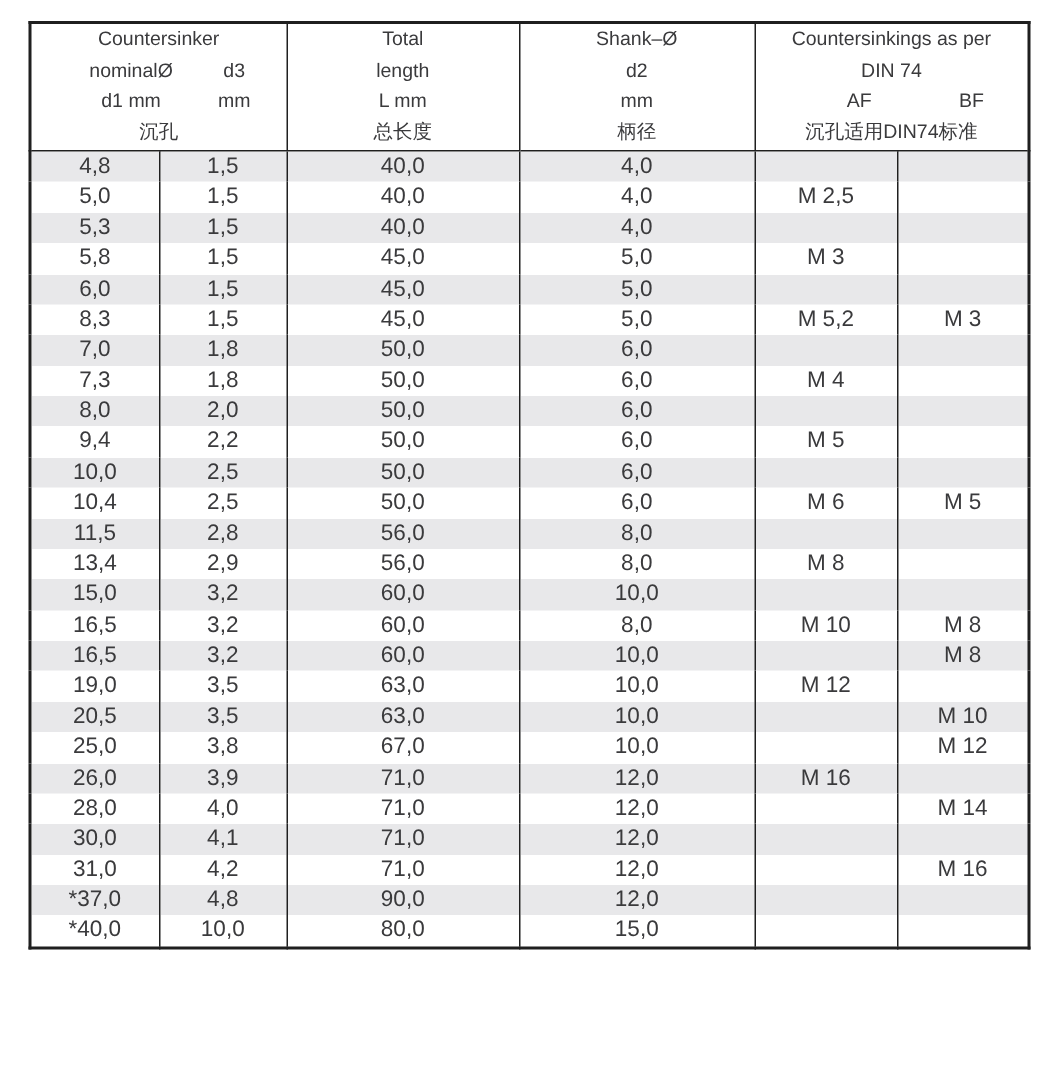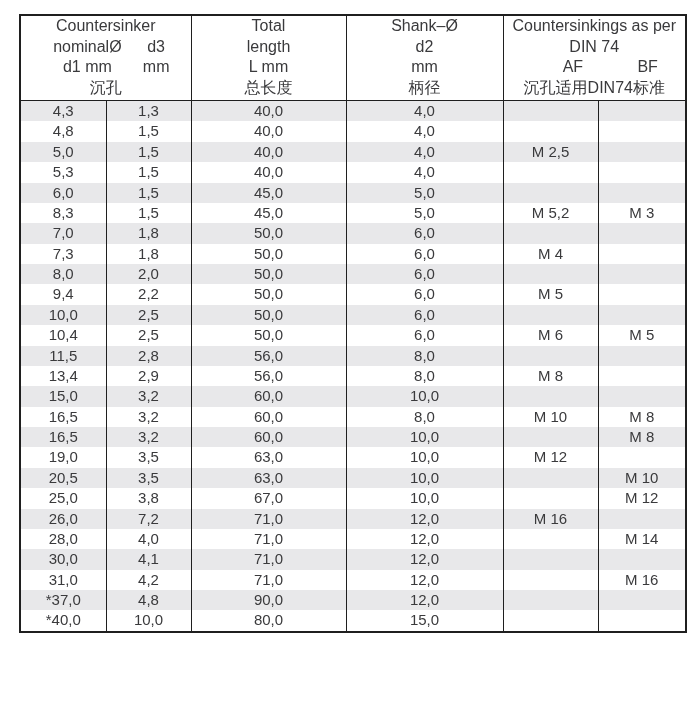--- a/index.html
+++ b/index.html
@@ -32,21 +32,21 @@
     color: #3a3a3c;
     overflow: hidden;
     white-space: nowrap;
   }
   
   .spec-table thead th {
     border-bottom: 1px solid #1f1f1f;
     border-left: 1px solid #1f1f1f;
     vertical-align: top;
     height: 84px;
-    font-size: 16px;
+    font-size: 13px;
   }
   .spec-table thead th:first-child { border-left: none; }
   .h-line {
     line-height: 20.5px;
     height: 20.5px;
     text-align: center;
   }
   .h-split {
     display: flex;
     line-height: 20.5px;
@@ -113,28 +113,20 @@
           <div class="h-split">
             <span>AF</span>
             <span>BF</span>
           </div>
           <div class="h-line">沉孔适用DIN74标准</div>
         </th>
       </tr>
     </thead>
     <tbody>
         <tr>
-          <td>4,3</td>
-          <td>1,3</td>
-          <td>40,0</td>
-          <td>4,0</td>
-          <td></td>
-          <td></td>
-        </tr>
-        <tr>
           <td>4,8</td>
           <td>1,5</td>
           <td>40,0</td>
           <td>4,0</td>
           <td></td>
           <td></td>
         </tr>
         <tr>
           <td>5,0</td>
           <td>1,5</td>
@@ -142,20 +134,28 @@
           <td>4,0</td>
           <td>M 2,5</td>
           <td></td>
         </tr>
         <tr>
           <td>5,3</td>
           <td>1,5</td>
           <td>40,0</td>
           <td>4,0</td>
           <td></td>
+          <td></td>
+        </tr>
+        <tr>
+          <td>5,8</td>
+          <td>1,5</td>
+          <td>45,0</td>
+          <td>5,0</td>
+          <td>M 3</td>
           <td></td>
         </tr>
         <tr>
           <td>6,0</td>
           <td>1,5</td>
           <td>45,0</td>
           <td>5,0</td>
           <td></td>
           <td></td>
         </tr>
@@ -274,21 +274,21 @@
         <tr>
           <td>25,0</td>
           <td>3,8</td>
           <td>67,0</td>
           <td>10,0</td>
           <td></td>
           <td>M 12</td>
         </tr>
         <tr>
           <td>26,0</td>
-          <td>7,2</td>
+          <td>3,9</td>
           <td>71,0</td>
           <td>12,0</td>
           <td>M 16</td>
           <td></td>
         </tr>
         <tr>
           <td>28,0</td>
           <td>4,0</td>
           <td>71,0</td>
           <td>12,0</td>

